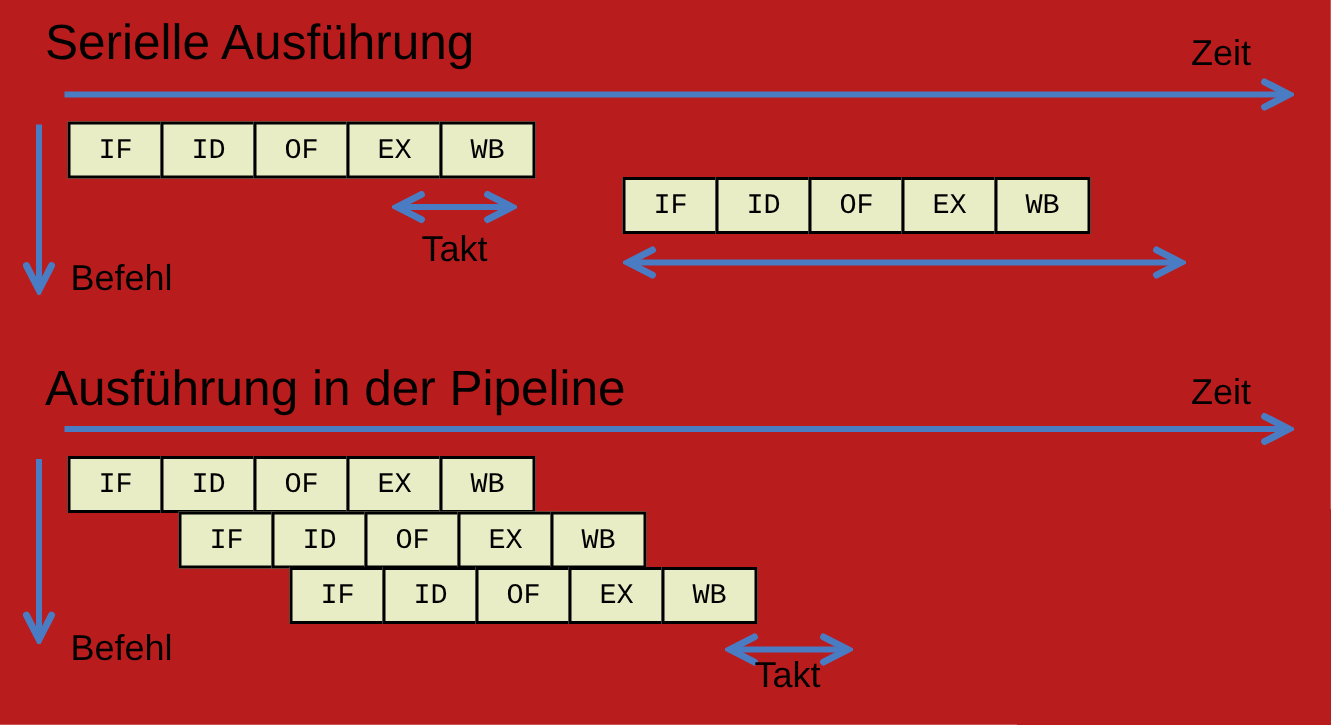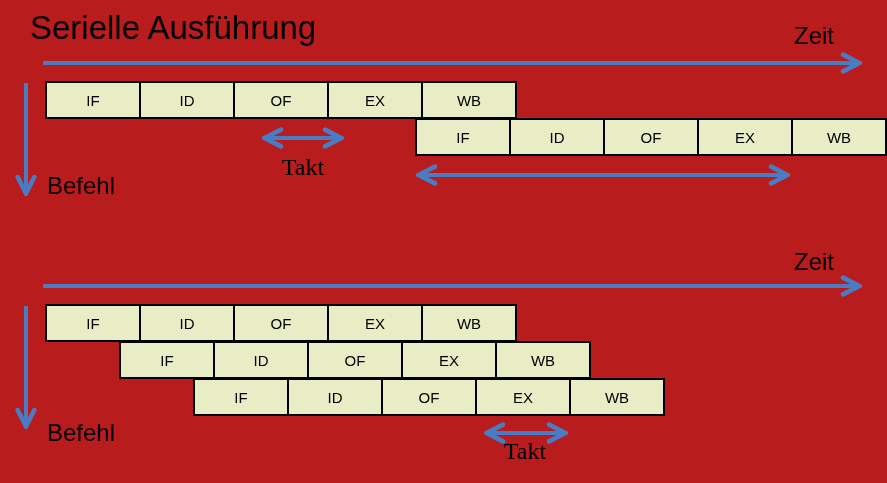--- a/index.html
+++ b/index.html
@@ -21,37 +21,38 @@
     line-height: 1.2;
     color: var(--text, #000);
     white-space: nowrap;
   }
   .small-label {
     font-size: 24px;
     line-height: 1.2;
     color: var(--text, #000);
     white-space: nowrap;
   }
-  .centered { text-align: center; font-family: Liberation Serif, serif; }
+  .centered { text-align: center; }
   .stage-row {
     position: absolute;
     display: flex;
   }
   .stage-cell {
     box-sizing: border-box;
-    width: 96px;
+    width: 64px;
     height: 38px;
     margin-left: -2px;
     border: 2px solid var(--box-border, #000);
     background: var(--box-fill, #e9edc6);
     display: flex;
     align-items: center;
     justify-content: center;
-    font-size: 15px;
+    font-size: 19px;
     color: var(--text, #000);
+    font-family: Liberation Mono, monospace;
   }
   .stage-cell:first-child { margin-left: 0; }
   svg.arrow { position: absolute; overflow: visible; display: block; }
   .arrow-line {
     stroke: var(--arrow-blue, #4a7cc4);
     stroke-width: 4;
     fill: none;
   }
   .ah {
     stroke: var(--arrow-blue, #4a7cc4);
@@ -106,20 +107,21 @@
     <line class="arrow-line" x1="10" y1="10" x2="84" y2="10" marker-start="url(#chev)" marker-end="url(#chev)"></line>
   </svg>
 
   <div class="abs small-label centered" style="left:262px; top:153px; width:82px;">Takt</div>
 
   <svg class="arrow" style="left:410px; top:165px;" width="386" height="20">
     <line class="arrow-line" x1="10" y1="10" x2="376" y2="10" marker-start="url(#chev)" marker-end="url(#chev)"></line>
   </svg>
 
 
+  <div class="abs section-title" style="left:30px; top:239px;">Ausführung in der Pipeline</div>
 
   <div class="abs small-label" style="left:794px; top:248px;">Zeit</div>
 
   <svg class="arrow" style="left:40px; top:275px;" width="828" height="22">
     <line class="arrow-line" x1="3" y1="11" x2="818" y2="11" marker-end="url(#chev)"></line>
   </svg>
 
   <svg class="arrow" style="left:17px; top:303px;" width="18" height="132">
     <line class="arrow-line" x1="9" y1="3" x2="9" y2="122" marker-end="url(#chev)"></line>
   </svg>

